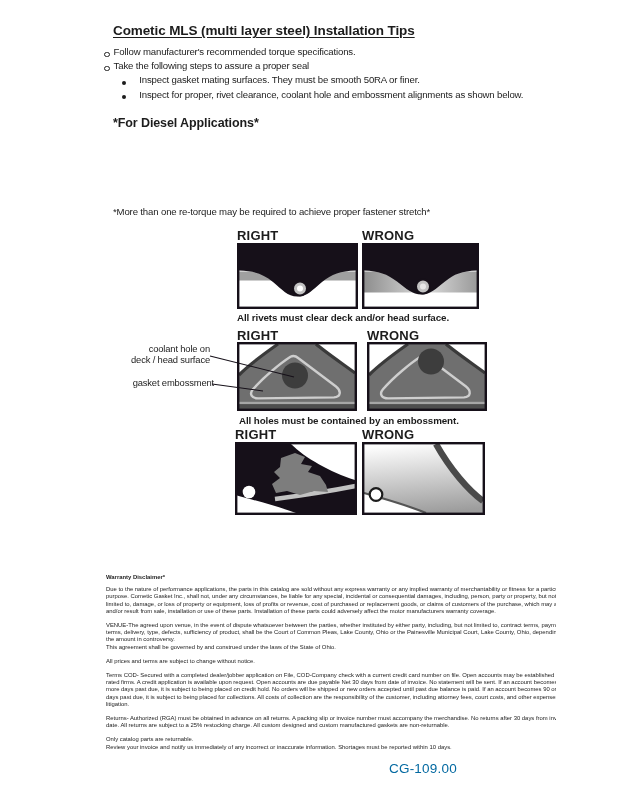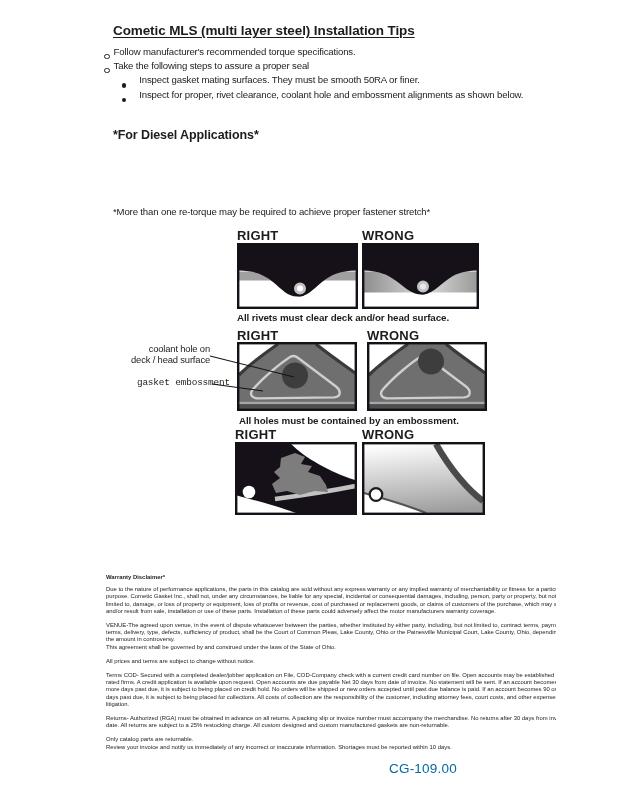--- a/index.html
+++ b/index.html
@@ -6,31 +6,31 @@
   .page{
     position:relative;width:548px;height:800px;background:#ffffff;overflow:hidden;
     font-family:"Liberation Sans", sans-serif;color:#1c1c1c;padding-left:8px;
   }
   .abs{position:absolute;}
   .title{
     left:113px;top:23px;font-size:13.5px;font-weight:bold;letter-spacing:-0.1px;
     text-decoration:underline;text-underline-offset:2px;
   }
   .bullets{left:104px;top:45px;width:505px;font-size:9.6px;letter-spacing:-0.15px;}
-  .brow{display:flex;align-items:flex-end;height:14.2px;line-height:14.2px;}
+  .brow{display:flex;align-items:center;height:14.2px;line-height:14.2px;}
   .brow .ring{
     flex:0 0 auto;width:3.6px;height:3.6px;border:1px solid #222;border-radius:50%;
     margin:4.6px 4px 0 0;background:#fff;
   }
   .brow.sub{margin-left:18px;gap:9px;}
   .brow.sub .dot{
     flex:0 0 auto;width:4.2px;height:4.2px;border-radius:50%;background:#1c1c1c;
     margin:4.8px 4px 0 0;
   }
-  .h2{left:113px;top:116px;font-size:12.5px;font-weight:bold;letter-spacing:-0.1px;margin-top:12px;}
+  .h2{left:113px;top:116px;font-size:12.5px;font-weight:bold;letter-spacing:-0.1px;}
   .para{left:113px;width:480px;font-size:9.6px;line-height:13.8px;letter-spacing:-0.15px;white-space:pre-line;}
   .p1{top:134px;}
   .p2{top:162px;}
   .note{top:205px;}
   .dlabel{font-size:13px;font-weight:bold;letter-spacing:0.2px;}
   .caption{font-size:9.8px;font-weight:bold;letter-spacing:-0.1px;white-space:pre-line;line-height:13.5px;}
   .ptr-label{font-size:9.4px;letter-spacing:-0.15px;text-align:right;white-space:pre-line;line-height:10.6px;}
   .diagram{display:block;}
   .warranty{left:106px;top:574px;width:468px;font-size:5.9px;line-height:7.2px;letter-spacing:0;}
   .warranty .whead{font-weight:bold;margin:0 0 5px 0;}
@@ -94,21 +94,21 @@
     <rect x="1.2" y="1.2" width="114.6" height="63.6" fill="none" stroke="#161019" stroke-width="2.4"></rect>
   </svg>
 
   <div class="abs caption" style="left:237px;top:311px;">All rivets must clear deck and/or head surface.</div>
 
   <div class="abs dlabel" style="left:237px;top:328px;width:120px;">RIGHT</div>
   <div class="abs dlabel" style="left:367px;top:328px;width:120px;">WRONG</div>
 
   <div class="abs ptr-label" style="left:118px;top:344px;width:92px;">coolant hole on
 deck / head surface</div>
-  <div class="abs ptr-label" style="left:136px;top:378px;width:94px;font-family:Liberation Mono, monospace;">gasket embossment</div>
+  <div class="abs ptr-label" style="left:120px;top:378px;width:94px;">gasket embossment</div>
 
   <svg class="abs diagram" style="left:237px;top:342px;" width="120" height="69" viewBox="0 0 120 69">
     <rect x="2" y="2" width="116" height="65" fill="#6f6f6f"></rect>
     <path d="M2,2 H41 C31,9 13,22 2,33 Z" fill="#ffffff"></path>
     <path d="M41,2 C31,9 13,22 2,33" fill="none" stroke="#3a3a3a" stroke-width="3.2"></path>
     <path d="M79,2 H118 V31 C103,20 87,9 79,2 Z" fill="#ffffff"></path>
     <path d="M79,2 C87,9 103,20 118,31" fill="none" stroke="#3a3a3a" stroke-width="3.2"></path>
     <rect x="2" y="59.8" width="116" height="2.4" fill="#a6a6a6"></rect>
     <rect x="2" y="62.2" width="116" height="4.8" fill="#4e4e4e"></rect>
     <path d="M53.5,14.8 C56.5,13.2 58.5,13.8 61.5,16.2 L99,44.5 C104.5,48.8 104,55 97,55.4 L21.5,56.4 C14.5,56.5 12,52 16,47.3 C27.5,34 44.5,20.6 53.5,14.8 Z" fill="none" stroke="#cecece" stroke-width="2.4"></path>

